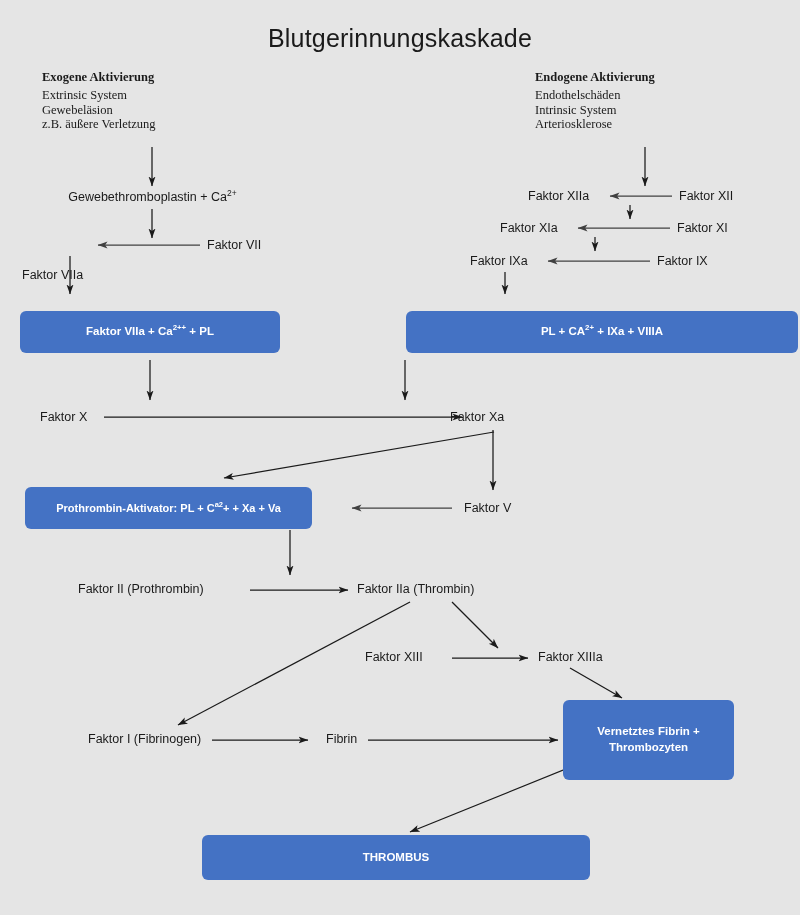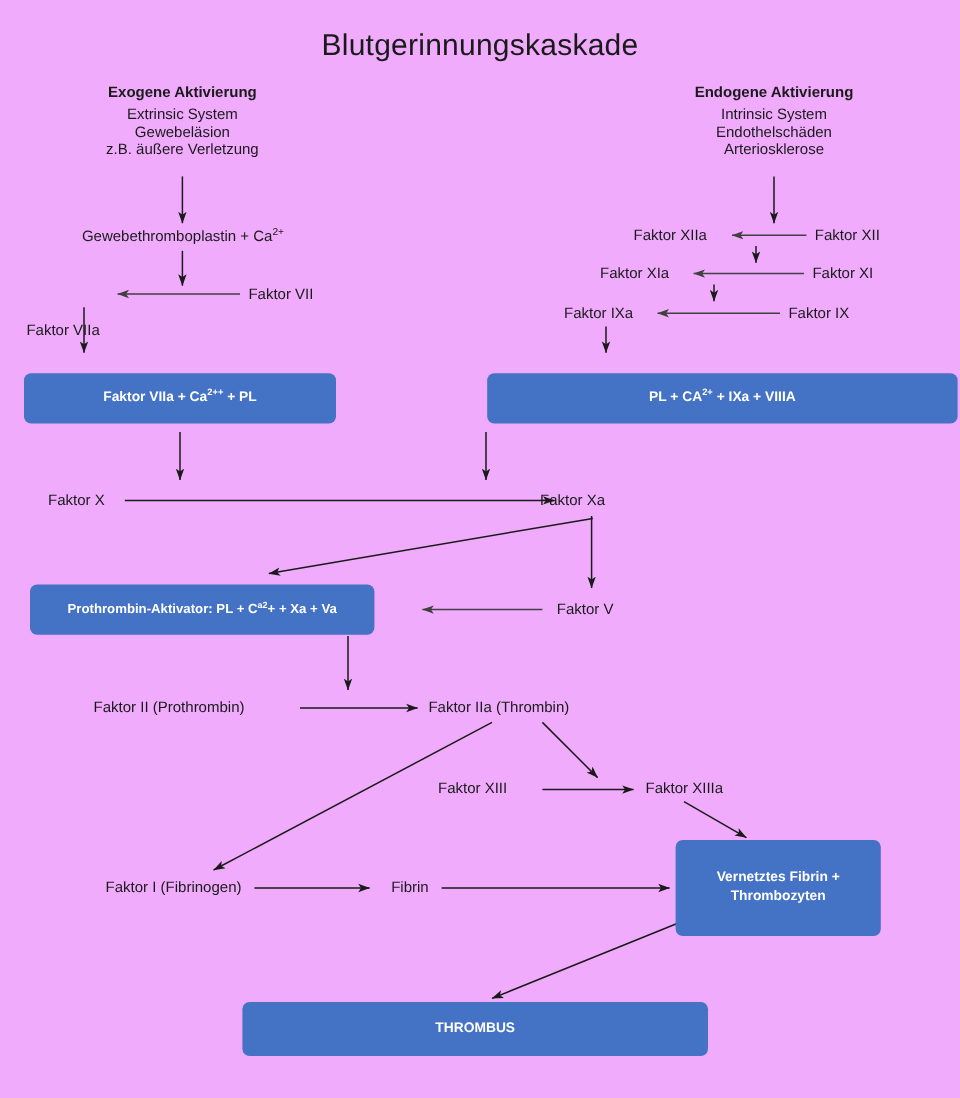--- a/index.html
+++ b/index.html
@@ -8,21 +8,21 @@
     background: #ffffff;
   }
   body {
     font-family: "Liberation Sans", sans-serif;
     color: #1a1a1a;
   }
   #canvas {
     position: relative;
     width: 800px;
     height: 915px;
-    background: #f0abfc;
+    background: #e5e5e5;
     overflow: hidden;
   }
   #edges {
     position: absolute;
     left: 0; top: 0;
     width: 800px;
     height: 915px;
     pointer-events: none;
   }
   .node {
@@ -30,22 +30,22 @@
     white-space: nowrap;
     line-height: 1.18;
   }
   .title {
     font-size: 25px;
     color: #1a1a1a;
     text-align: center;
     letter-spacing: 0.2px;
   }
   .hdr {
-    text-align: center;
     font-size: 12.5px;
+    font-family: Liberation Serif, serif;
   }
   .hdr .b {
     font-weight: bold;
     display: block;
     margin-bottom: 3px;
   }
   .hdr .l { display: block; }
   .lbl {
     font-size: 12.5px;
   }
@@ -141,22 +141,22 @@
 
   <div class="node hdr" style="left:42px; top:70px; width:220px;">
     <span class="b">Exogene Aktivierung</span>
     <span class="l">Extrinsic System</span>
     <span class="l">Gewebeläsion</span>
     <span class="l">z.B. äußere Verletzung</span>
   </div>
 
   <div class="node hdr" style="left:535px; top:70px; width:220px;">
     <span class="b">Endogene Aktivierung</span>
+    <span class="l">Endothelschäden</span>
     <span class="l">Intrinsic System</span>
-    <span class="l">Endothelschäden</span>
     <span class="l">Arteriosklerose</span>
   </div>
 
   <div class="node lbl" style="left:0; top:190px; width:305px; text-align:center;"><span>Gewebethromboplastin + Ca</span><sup>2+</sup></div>
 
   <div class="node lbl" style="left:22px; top:238px;margin-top:30px;">Faktor VIIa</div>
   <div class="node lbl" style="left:207px; top:238px;">Faktor VII</div>
 
   <div class="node lbl" style="left:528px; top:189px;">Faktor XIIa</div>
   <div class="node lbl" style="left:679px; top:189px;">Faktor XII</div>

